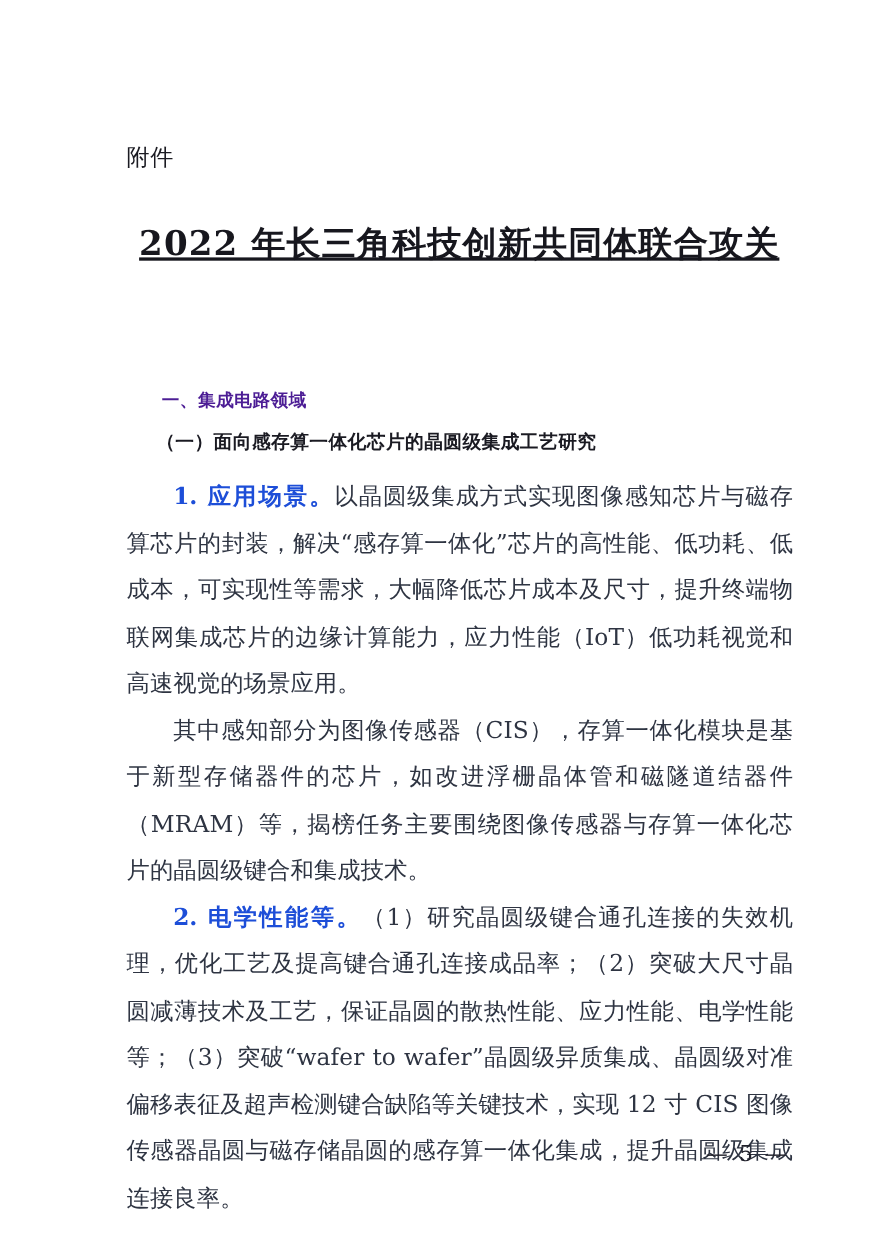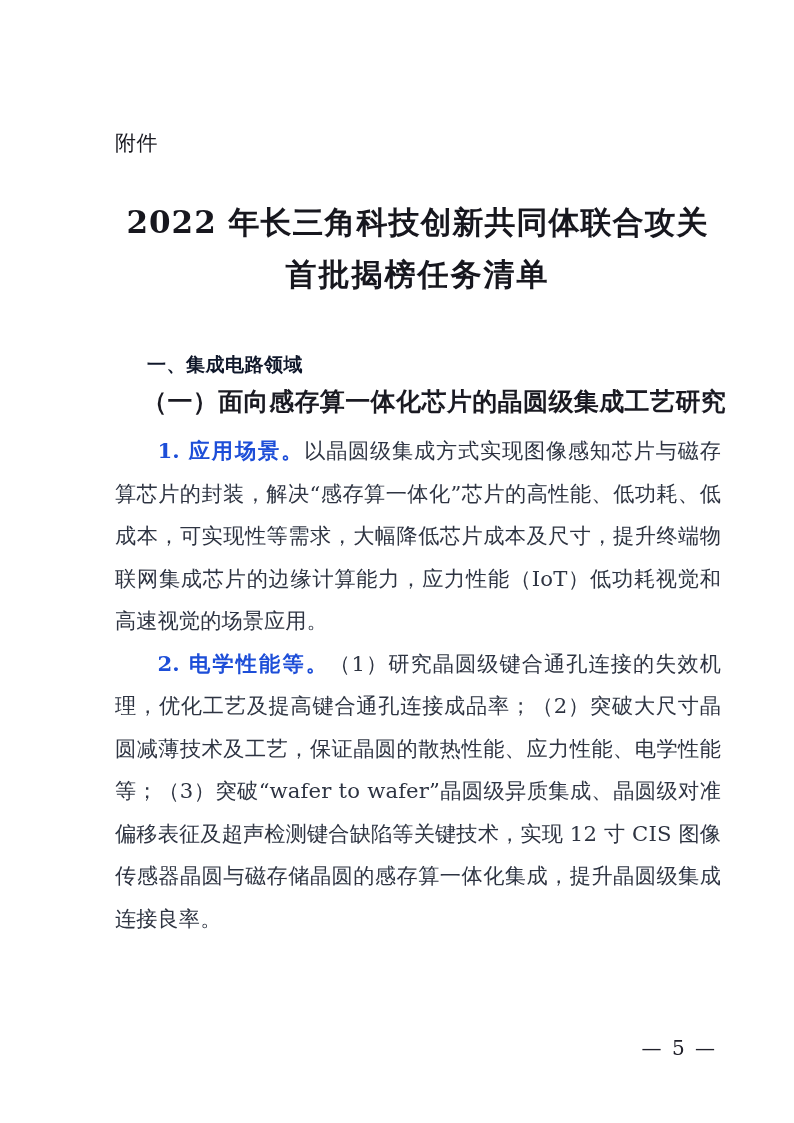--- a/index.html
+++ b/index.html
@@ -44,51 +44,52 @@
     left: 95px;
     top: 196px;
     width: 605px;
     text-align: center;
     font-family: "DejaVu Serif", "Liberation Serif", serif;
     font-weight: bold;
     font-size: 31px;
     line-height: 52px;
     letter-spacing: 1px;
     color: #17171e;
+    text-decoration: underline;
   }
   .doc-title .tline {
     display: block;
     white-space: nowrap;
   }
   .doc-title .tline.second {
     letter-spacing: 2px;
   }
 
   
   .section-heading {
     position: absolute;
     left: 127px;
     top: 349px;
     font-family: "DejaVu Sans", "Liberation Sans", sans-serif;
     font-weight: bold;
-    font-size: 19px;
+    font-size: 16px;
     line-height: 30px;
     letter-spacing: 0.5px;
-    color: #0f172a;
+    color: #4c1d95;
     white-space: nowrap;
   }
 
   
   .sub-heading {
     position: absolute;
     left: 122px;
     top: 387px;
     font-family: "DejaVu Serif", "Liberation Serif", serif;
     font-weight: bold;
-    font-size: 25px;
+    font-size: 17px;
     line-height: 30px;
     letter-spacing: 0.4px;
     color: #1a1a22;
     white-space: nowrap;
   }
   .para {
     font-family: "DejaVu Serif", "Liberation Serif", serif;
     font-size: 21.2px;
     line-height: 42.5px;
     color: #2e3442;
@@ -128,33 +129,35 @@
 </style>
 </head>
 <body>
 
 <div class="page">
 
   <div class="attachment-label">附件</div>
 
   <div class="doc-title">
     <span class="tline first">2022 年长三角科技创新共同体联合攻关</span>
-    <span class="tline second">首批揭榜任务清单</span>
   </div>
 
   <div class="section-heading">一、集成电路领域</div>
 
   <div class="sub-heading">（一）面向感存算一体化芯片的晶圆级集成工艺研究</div>
 
   <div class="stack">
 
     <p class="para">
       <span class="lead"><span class="num">1.</span>&nbsp;<span>应用场景。</span></span><span>以晶圆级集成方式实现图像感知芯片与磁存算芯片的封装，解决“感存算一体化”芯片的高性能、低功耗、低成本，可实现性等需求，大幅降低芯片成本及尺寸，提升终端物联网集成芯片的边缘计算能力，应力性能（IoT）低功耗视觉和高速视觉的场景应用。</span>
     </p>
 
+    <p class="para">
+      <span>其中感知部分为图像传感器（CIS），存算一体化模块是基于新型存储器件的芯片，如改进浮栅晶体管和磁隧道结器件（MRAM）等，揭榜任务主要围绕图像传感器与存算一体化芯片的晶圆级键合和集成技术。</span>
+    </p>
 
     <p class="para">
       <span class="lead"><span class="num">2.</span>&nbsp;<span>电学性能等。</span></span><span>（1）研究晶圆级键合通孔连接的失效机理，优化工艺及提高键合通孔连接成品率；（2）突破大尺寸晶圆减薄技术及工艺，保证晶圆的散热性能、应力性能、电学性能等；（3）突破“wafer to wafer”晶圆级异质集成、晶圆级对准偏移表征及超声检测键合缺陷等关键技术，实现 12 寸 CIS 图像传感器晶圆与磁存储晶圆的感存算一体化集成，提升晶圆级集成连接良率。</span>
     </p>
 
   </div>
 
   <div class="page-number">— 5 —</div>
 
 </div>

